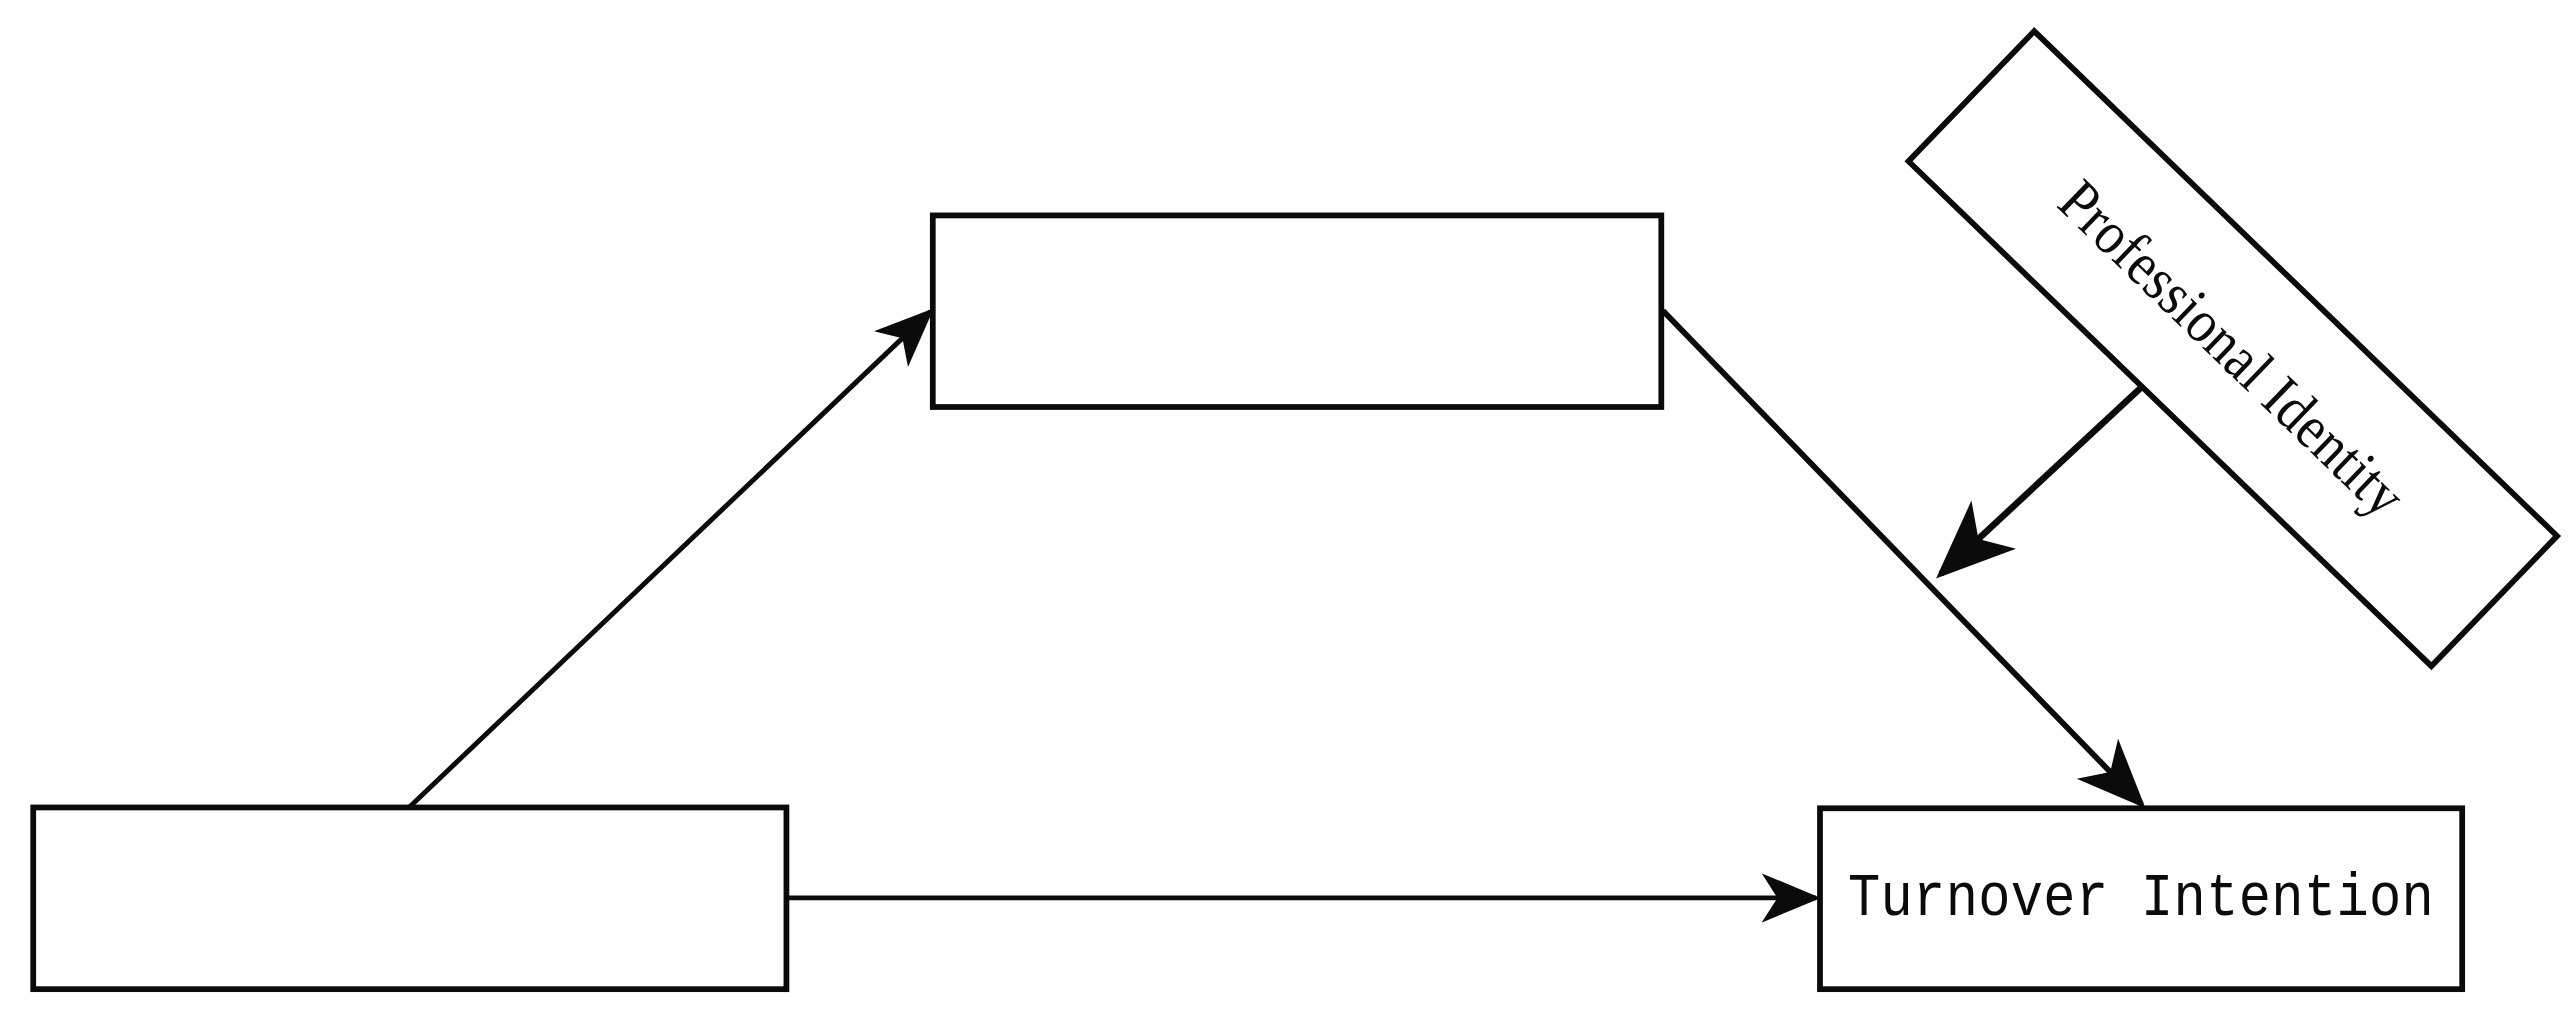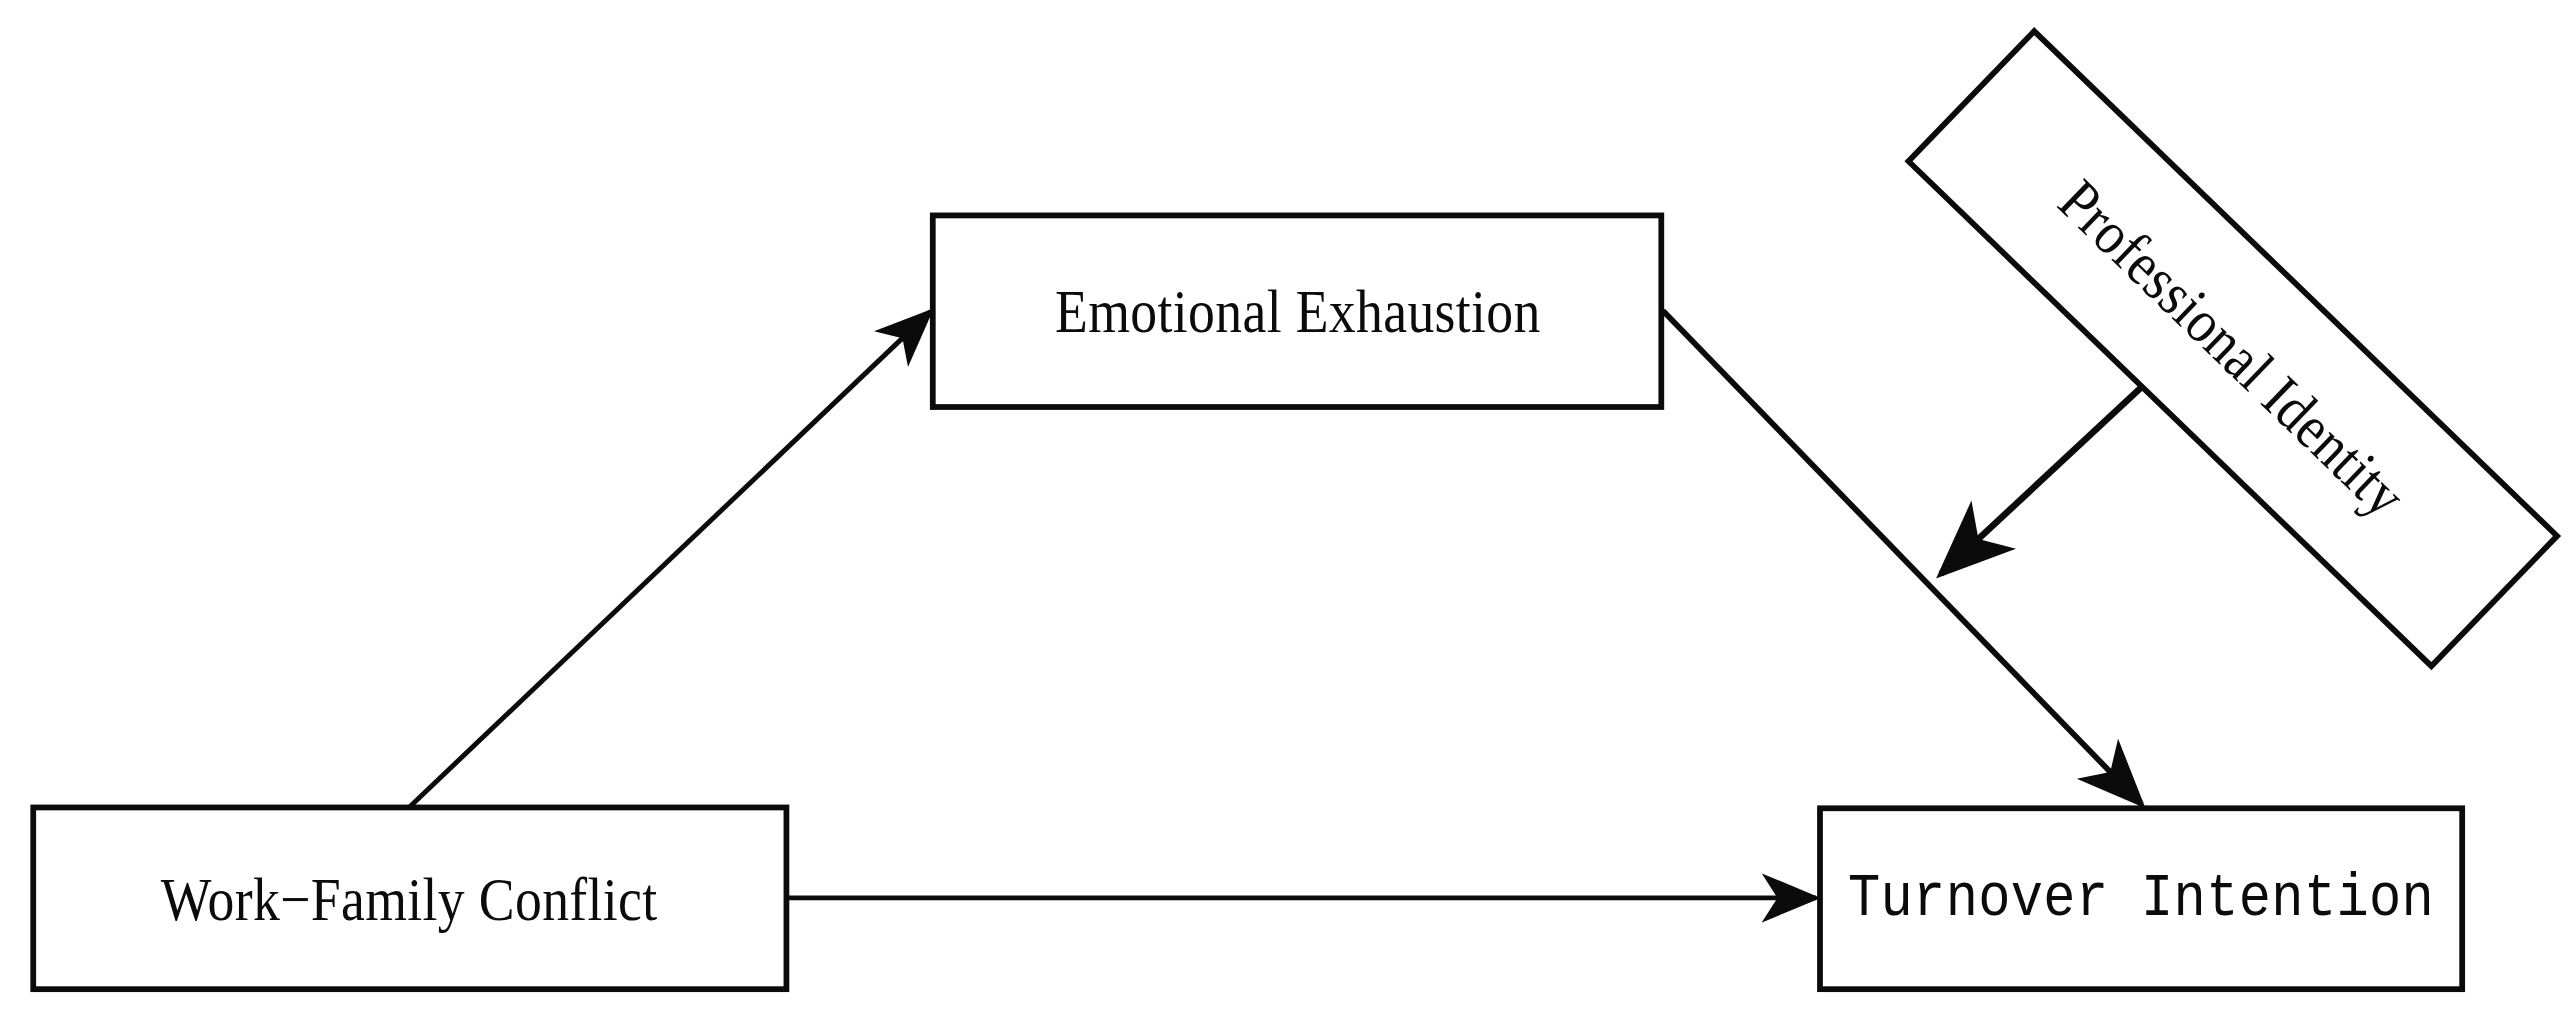--- a/index.html
+++ b/index.html
@@ -46,27 +46,21 @@
 
     <line x1="497" y1="982" x2="1131" y2="379" stroke="#0b0b0b" stroke-width="6" marker-end="url(#arrowhead)"></line>
 
     <line x1="2022" y1="378" x2="2604" y2="978" stroke="#0b0b0b" stroke-width="7" marker-end="url(#arrowhead)"></line>
 
     <line x1="956" y1="1092" x2="2208" y2="1092" stroke="#0b0b0b" stroke-width="6" marker-end="url(#arrowhead)"></line>
 
     <line x1="2606" y1="469" x2="2360" y2="698" stroke="#0b0b0b" stroke-width="8" marker-end="url(#arrowhead)"></line>
   </svg>
 
-  <div class="boxlabel" id="wfc-label" style="left:33px;top:808px;width:753px;height:182px;">
-    <span>Work−Family Conflict</span>
-  </div>
 
-  <div class="boxlabel" id="ee-label" style="left:933px;top:215px;width:729px;height:192px;">
-    <span>Emotional Exhaustion</span>
-  </div>
 
   <div class="boxlabel" id="ti-label" style="left:1820px;top:808px;width:642px;height:181px;font-family:Liberation Mono, monospace;">
     <span>Turnover Intention</span>
   </div>
 
   <div class="boxlabel" id="pi-label" style="left:1869px;top:258px;width:727px;height:181px;">
     <span>Professional Identity</span>
   </div>
 
 </div>

